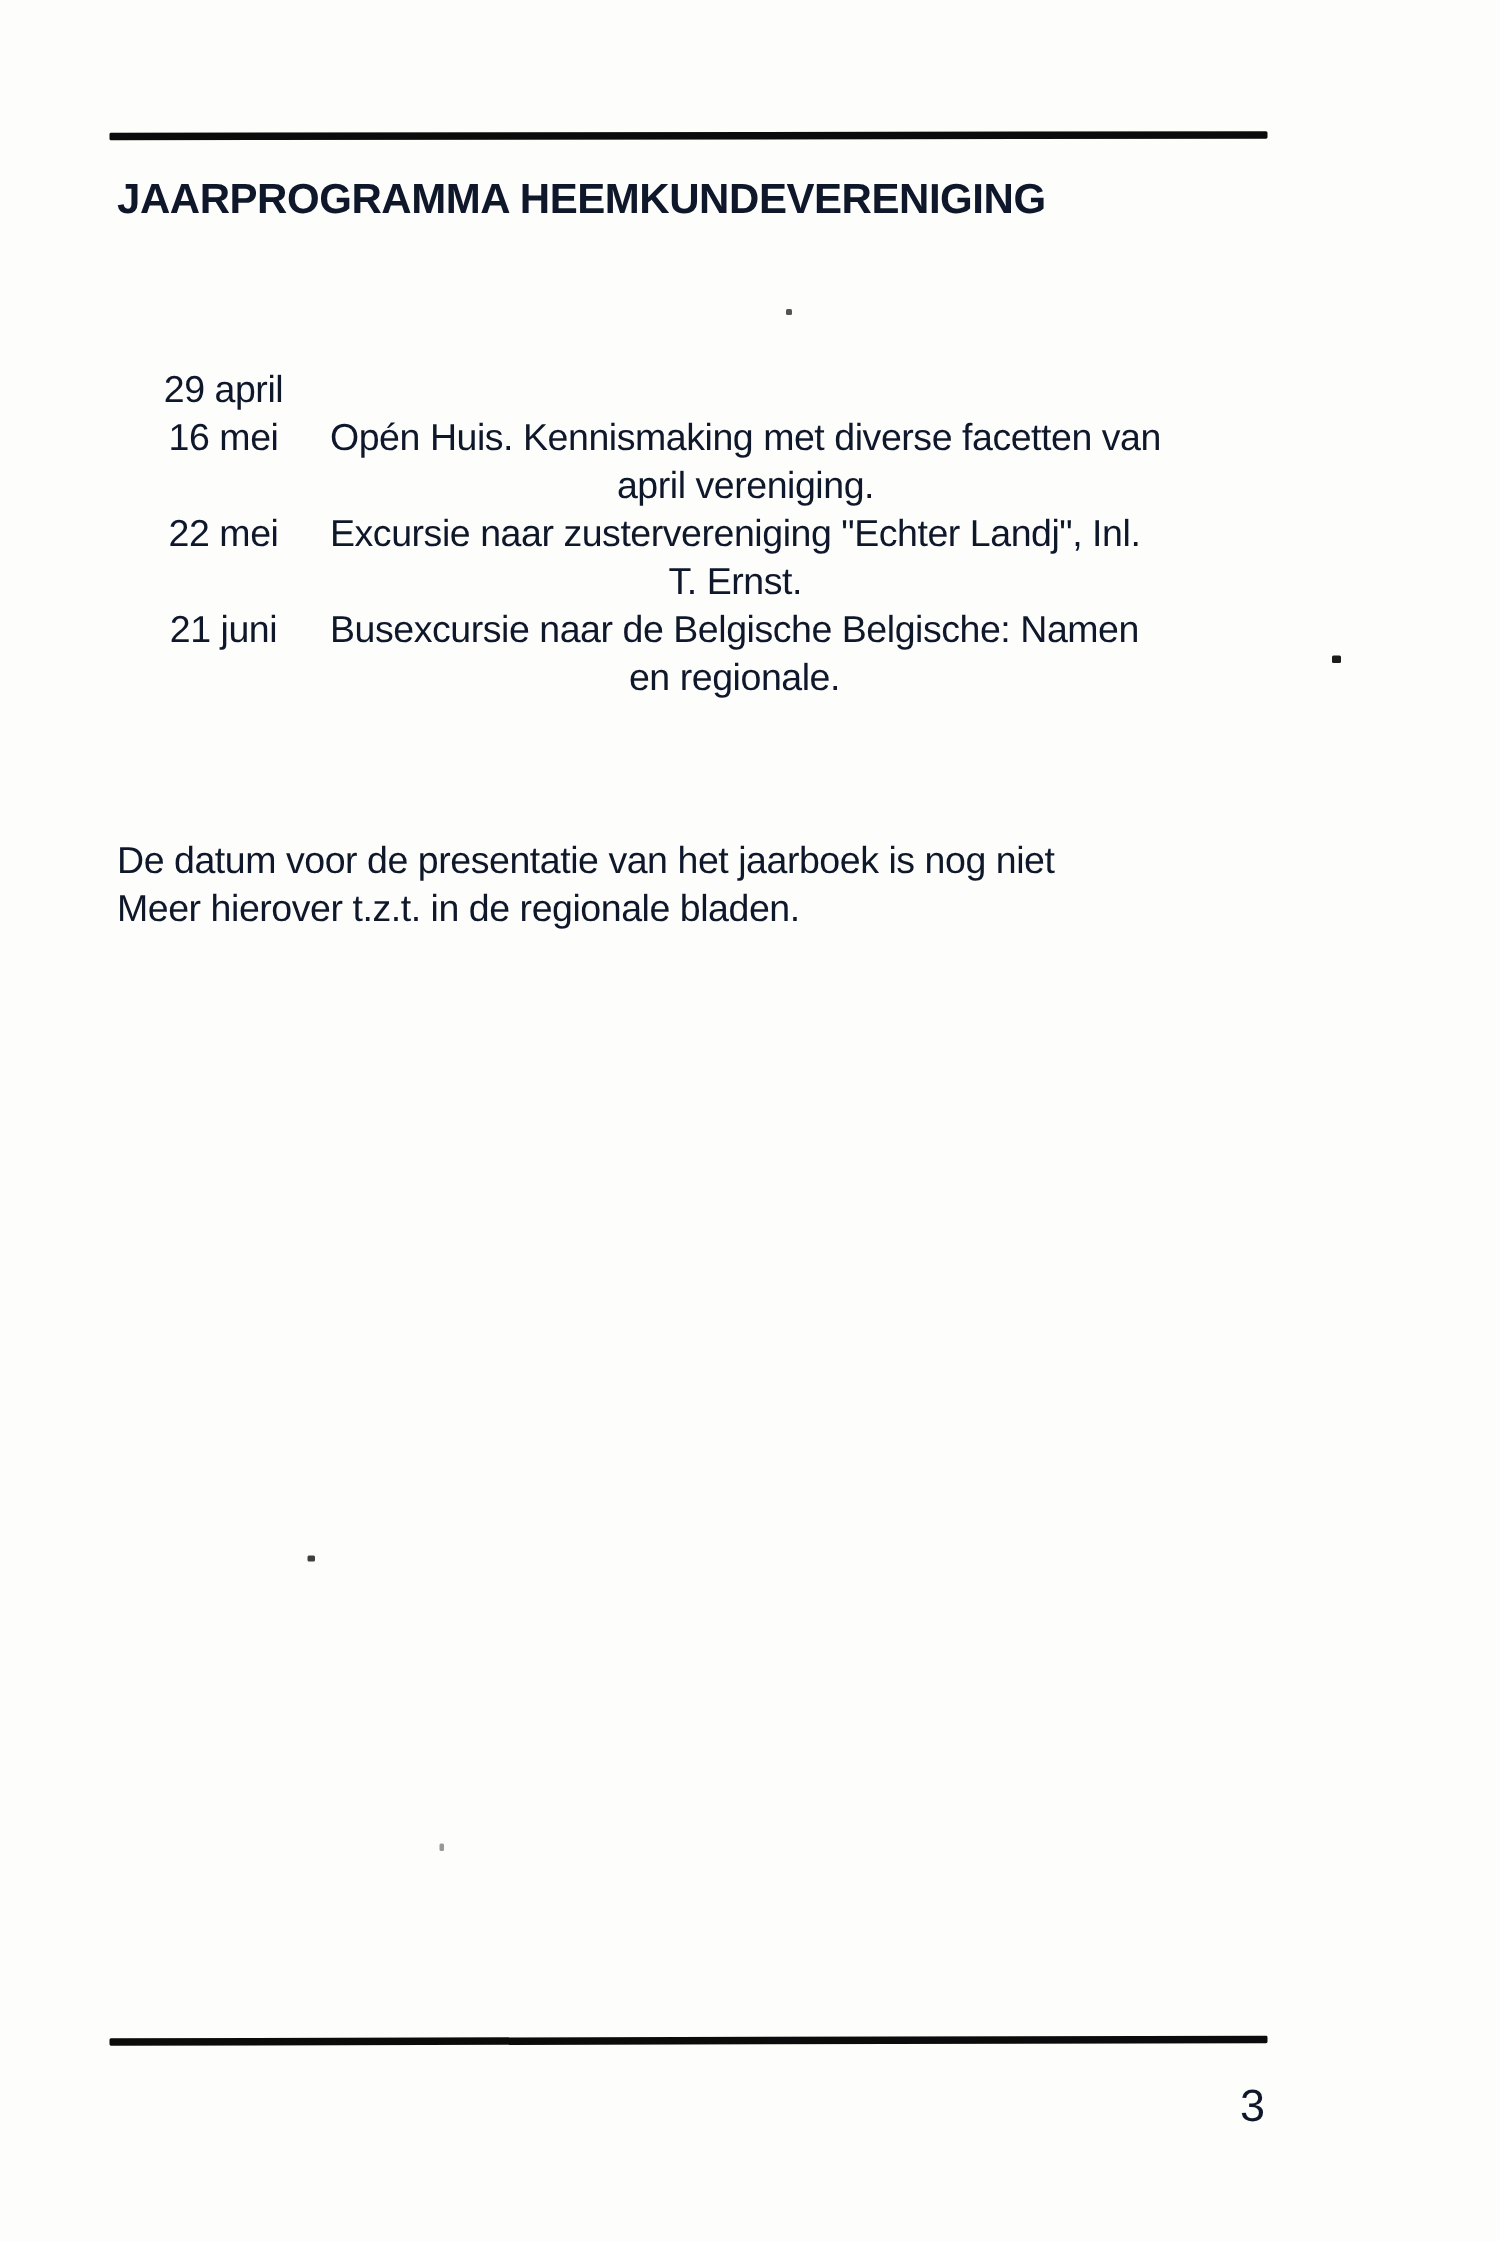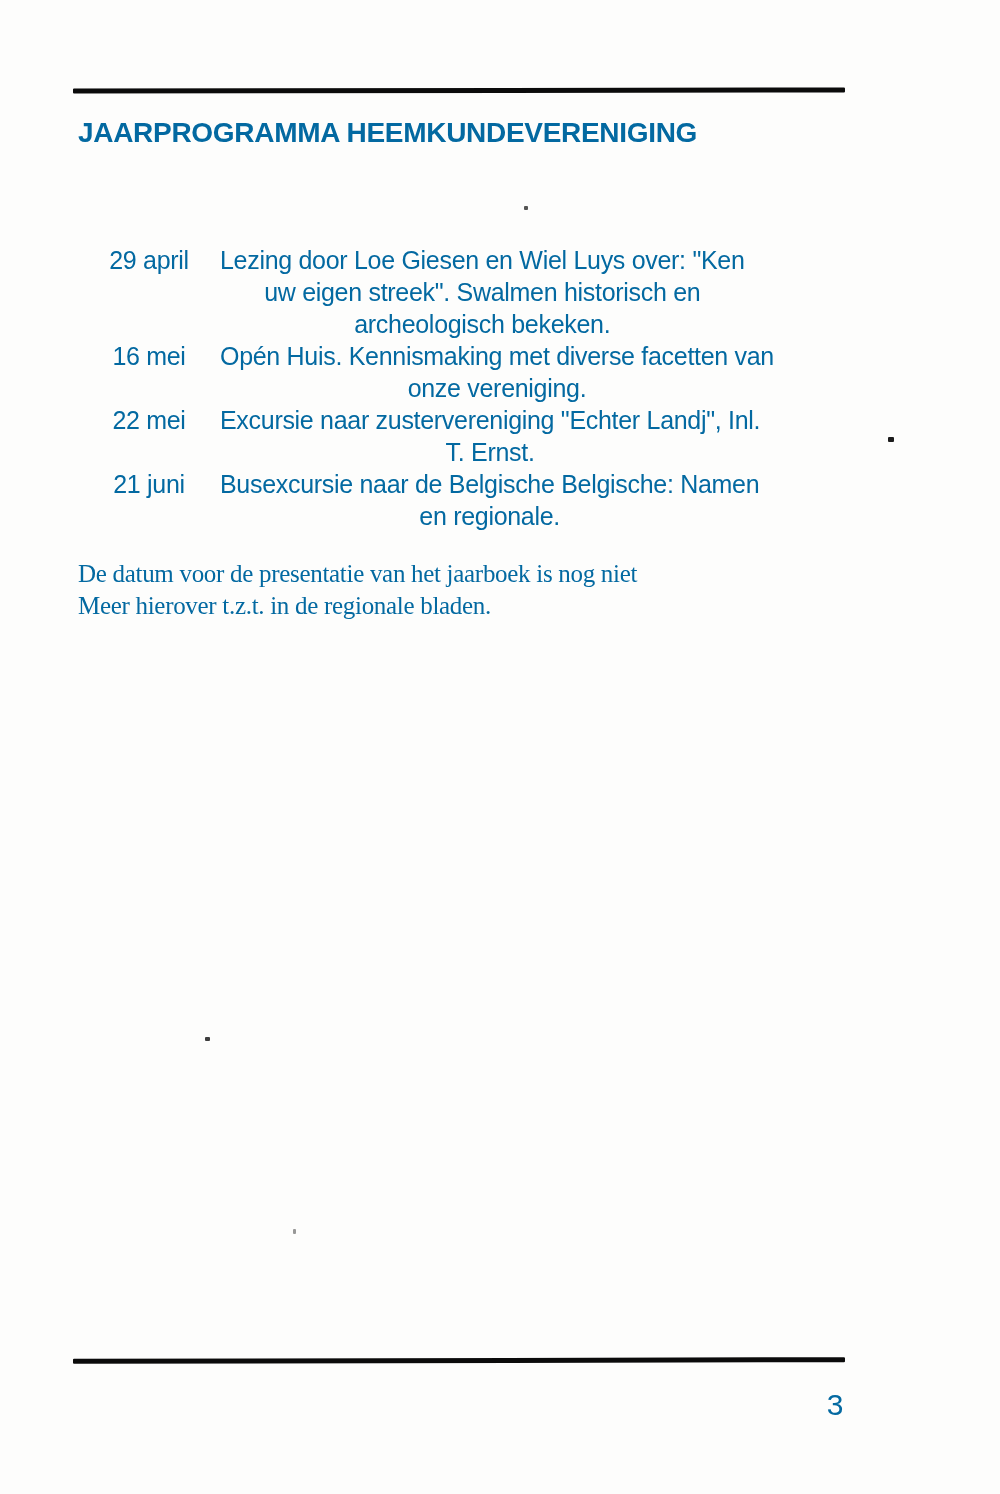--- a/index.html
+++ b/index.html
@@ -5,21 +5,21 @@
   html, body { margin: 0; padding: 0; }
   body {
     width: 1000px; height: 1494px;
     background: #ffffff;
     font-family: "Liberation Sans", sans-serif;
   }
   .page {
     position: relative;
     width: 1000px; height: 1494px;
     background: #fdfdfc;
-    color: #0369a1;
+    color: #0f172a;
     overflow: hidden;
   }
   .rule {
     position: absolute;
     height: 5px;
     background: #0b0b0b;
     border-radius: 1px;
   }
   .rule-top    { left: 73px; top: 88px;   width: 772px; transform: rotate(-0.08deg); }
   .rule-bottom { left: 73px; top: 1358px; width: 772px; transform: rotate(-0.12deg); }
@@ -47,21 +47,21 @@
   .item .date { flex: 0 0 142px; width: 142px; white-space: nowrap; }
   .item .desc .line { white-space: nowrap; }
 
   .note {
     position: absolute;
     left: 78px; top: 558px;
     font-size: 25px;
     line-height: 32px;
     letter-spacing: -0.3px;
   }
-  .note .line { white-space: nowrap; font-family: Liberation Serif, serif; }
+  .note .line { white-space: nowrap; }
 
   .page-number {
     position: absolute;
     left: 818px; top: 1388px;
     width: 34px;
     font-size: 30px;
     line-height: 34px;
     text-align: center;
   }
 
@@ -79,32 +79,27 @@
   <div class="rule rule-top"></div>
 
   <h1 class="title">
     <span class="title-line">JAARPROGRAMMA HEEMKUNDEVERENIGING</span>
   </h1>
 
   <div class="program">
 
     <div class="item">
       <div class="date">29 april</div>
-      <div class="desc">
-        <div class="line">Lezing door Loe Giesen en Wiel Luys over: "Ken</div>
-        <div class="line">uw eigen streek". Swalmen historisch en</div>
-        <div class="line">archeologisch bekeken.</div>
-      </div>
     </div>
 
     <div class="item">
       <div class="date">16 mei</div>
       <div class="desc">
         <div class="line">Opén Huis. Kennismaking met diverse facetten van</div>
-        <div class="line">onze vereniging.</div>
+        <div class="line">april vereniging.</div>
       </div>
     </div>
 
     <div class="item">
       <div class="date">22 mei</div>
       <div class="desc">
         <div class="line">Excursie naar zustervereniging "Echter Landj", Inl.</div>
         <div class="line">T. Ernst.</div>
       </div>
     </div>

